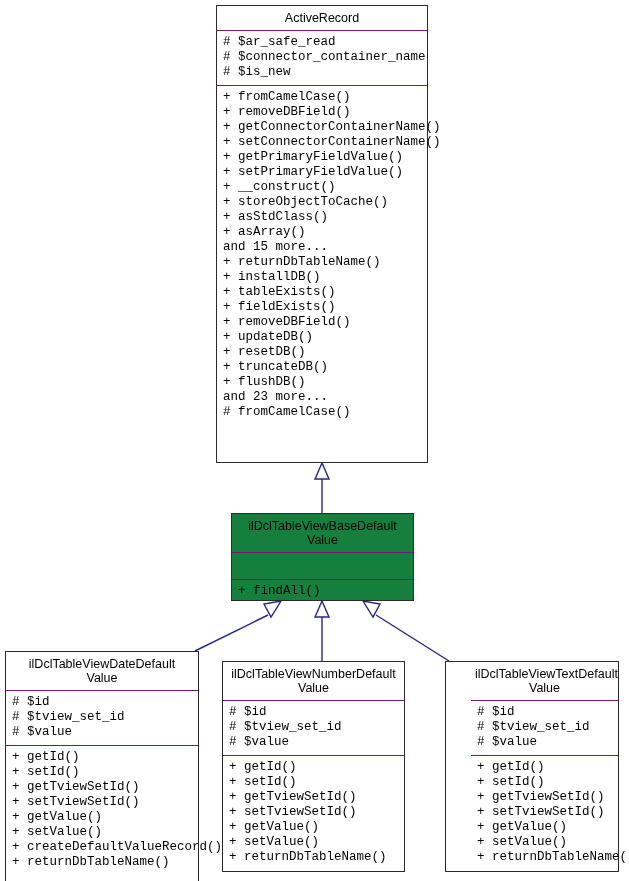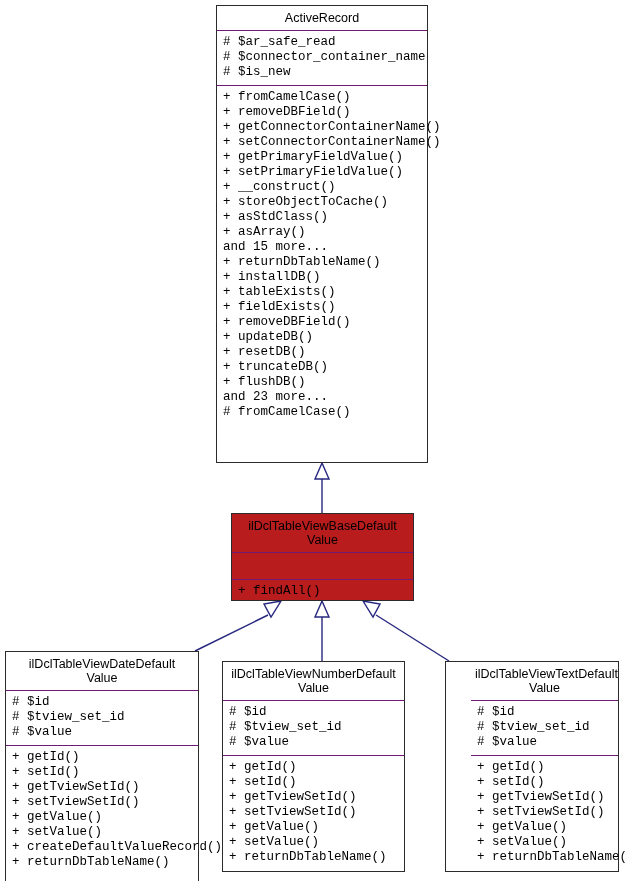--- a/index.html
+++ b/index.html
@@ -23,21 +23,21 @@
   .uml-box {
     position: absolute;
     box-sizing: border-box;
     border: 1px solid #2b2b2b;
     background: #ffffff;
     font-size: 12.5px;
     line-height: 1.0;
     color: #000000;
   }
   .uml-box.shaded {
-    background: #b91c1c;
+    background: #15803d;
   }
   .cls-title {
     text-align: center;
     padding: 5px 4px 5px 4px;
     font-size: 12.5px;
     line-height: 14px;
     white-space: pre-line;
   }
   .cls-sep {
     border-top: 1px solid #701a75;

